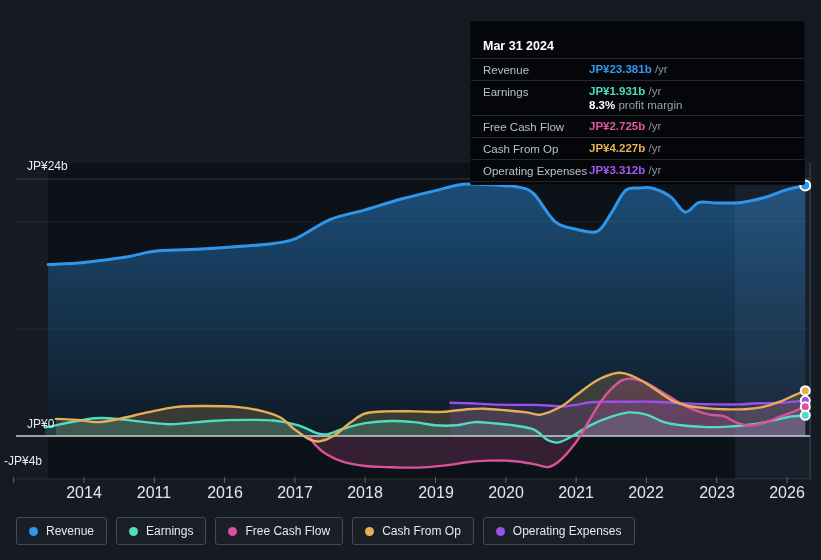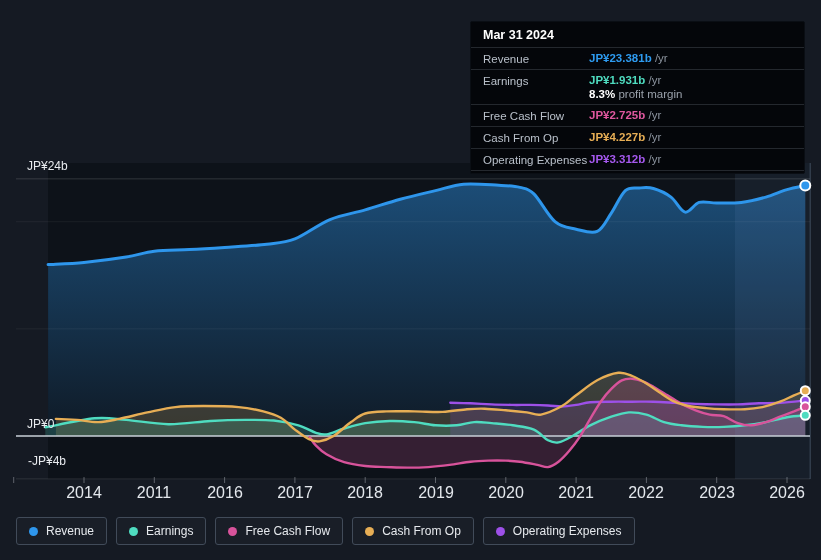--- a/index.html
+++ b/index.html
@@ -3,21 +3,21 @@
 <meta charset="utf-8">
 <style>
   html,body{margin:0;padding:0;background:#151a23;width:821px;height:560px;overflow:hidden;
     font-family:"Liberation Sans",sans-serif;-webkit-font-smoothing:antialiased;}
   .stage{position:relative;width:821px;height:560px;}
   svg{position:absolute;left:0;top:0;}
   .ylab{position:absolute;color:#e8ebef;font-size:12px;z-index:3;}
   .xlabels span{position:absolute;top:484px;transform:translateX(-50%);color:#e3e7ec;font-size:16px;z-index:3;}
   
   .tooltip{position:absolute;left:470px;top:21px;width:335px;background:#04060a;border:1px solid #0a0e14;
-    border-radius:2px;z-index:5;box-sizing:border-box;padding:0 0 2px 0;}
+    border-radius:2px;z-index:5;box-sizing:border-box;padding:11px 0 2px 0;}
   .tt-title{color:#fff;font-weight:bold;font-size:12.5px;padding:6px 12px 5px 12px;}
   .tt-row{display:flex;align-items:flex-start;border-top:1px solid #24282e;padding:3px 12px;font-size:11.5px;line-height:14px;}
   .tt-row:last-child{border-bottom:1px solid #24282e;}
   .tt-label{flex:0 0 106px;color:#b9c0ca;padding-top:1px;}
   .tt-vals{flex:1;}
   .tt-line{white-space:nowrap;}
   .val{font-weight:bold;}
   .suffix{color:#8d95a0;}
   .margin-pct{color:#fff;font-weight:bold;}
   .margin-txt{color:#9aa1ab;margin-top:45px;}
@@ -72,21 +72,21 @@
       <path d="M48.1,264.6 C54.1,264.2 71.0,263.7 84.0,262.4 C97.0,261.2 114.5,259.0 126.2,257.1 C137.9,255.2 143.8,252.4 154.3,251.2 C164.8,249.9 177.7,250.2 189.4,249.6 C201.2,249.0 211.7,248.3 224.6,247.4 C237.5,246.5 255.1,245.6 266.8,244.2 C278.5,242.8 284.4,243.0 294.9,238.9 C305.4,234.8 318.3,224.4 330.0,219.6 C341.8,214.8 353.5,213.3 365.2,209.9 C376.9,206.5 388.6,202.4 400.3,199.2 C412.1,196.0 425.0,193.1 435.5,190.6 C446.0,188.1 453.1,185.1 463.6,184.2 C474.2,183.3 489.4,184.8 498.8,185.3 C508.1,185.8 514.0,186.0 519.9,187.4 C525.7,188.9 528.1,188.1 533.9,193.9 C539.8,199.6 548.0,215.8 555.0,221.7 C562.0,227.6 569.1,227.6 576.1,229.2 C583.1,230.8 591.3,234.0 597.2,231.4 C603.0,228.7 606.6,219.9 611.3,213.1 C615.9,206.4 620.6,194.8 625.3,190.6 C630.0,186.5 634.7,188.3 639.4,188.0 C644.1,187.6 648.2,187.0 653.4,188.5 C658.7,190.0 665.7,193.1 671.0,197.1 C676.3,201.0 680.4,211.2 685.1,212.1 C689.8,213.0 693.9,204.0 699.1,202.4 C704.4,200.9 709.7,203.0 716.7,203.0 C723.7,203.0 733.1,203.4 741.3,202.4 C749.5,201.5 758.3,199.2 765.9,197.1 C773.5,194.9 780.4,191.5 787.0,189.6 C793.6,187.6 802.2,186.2 805.3,185.5" fill="none" stroke="#2e96ec" stroke-width="3" stroke-linecap="round" stroke-linejoin="round"></path>
       <circle cx="805.2779999999993" cy="390.711922" r="4.5" fill="#e7ae55" stroke="#ffffff" stroke-width="2"></circle>
       <circle cx="805.2779999999993" cy="400.51523199999997" r="4.5" fill="#9d50e8" stroke="#ffffff" stroke-width="2"></circle>
       <circle cx="805.2779999999993" cy="406.80435" r="4.5" fill="#d8539b" stroke="#ffffff" stroke-width="2"></circle>
       <circle cx="805.2779999999993" cy="415.311266" r="4.5" fill="#4fdcc0" stroke="#ffffff" stroke-width="2"></circle>
       <circle cx="805.2779999999993" cy="185.49596599999998" r="5" fill="#2e96ec" stroke="#ffffff" stroke-width="2"></circle>
     </svg>
 
   <span class="ylab" style="left:27px;top:159px">JP¥24b</span>
   <span class="ylab" style="left:27px;top:417px">JP¥0</span>
-  <span class="ylab" style="left:28px;top:454px">-JP¥4b</span>
+  <span class="ylab" style="left:4px;top:454px">-JP¥4b</span>
 
   <div class="xlabels">
     <span style="left:84px">2014</span>
     <span style="left:154px">2011</span>
     <span style="left:225px">2016</span>
     <span style="left:295px">2017</span>
     <span style="left:365px">2018</span>
     <span style="left:436px">2019</span>
     <span style="left:506px">2020</span>
     <span style="left:576px">2021</span>

